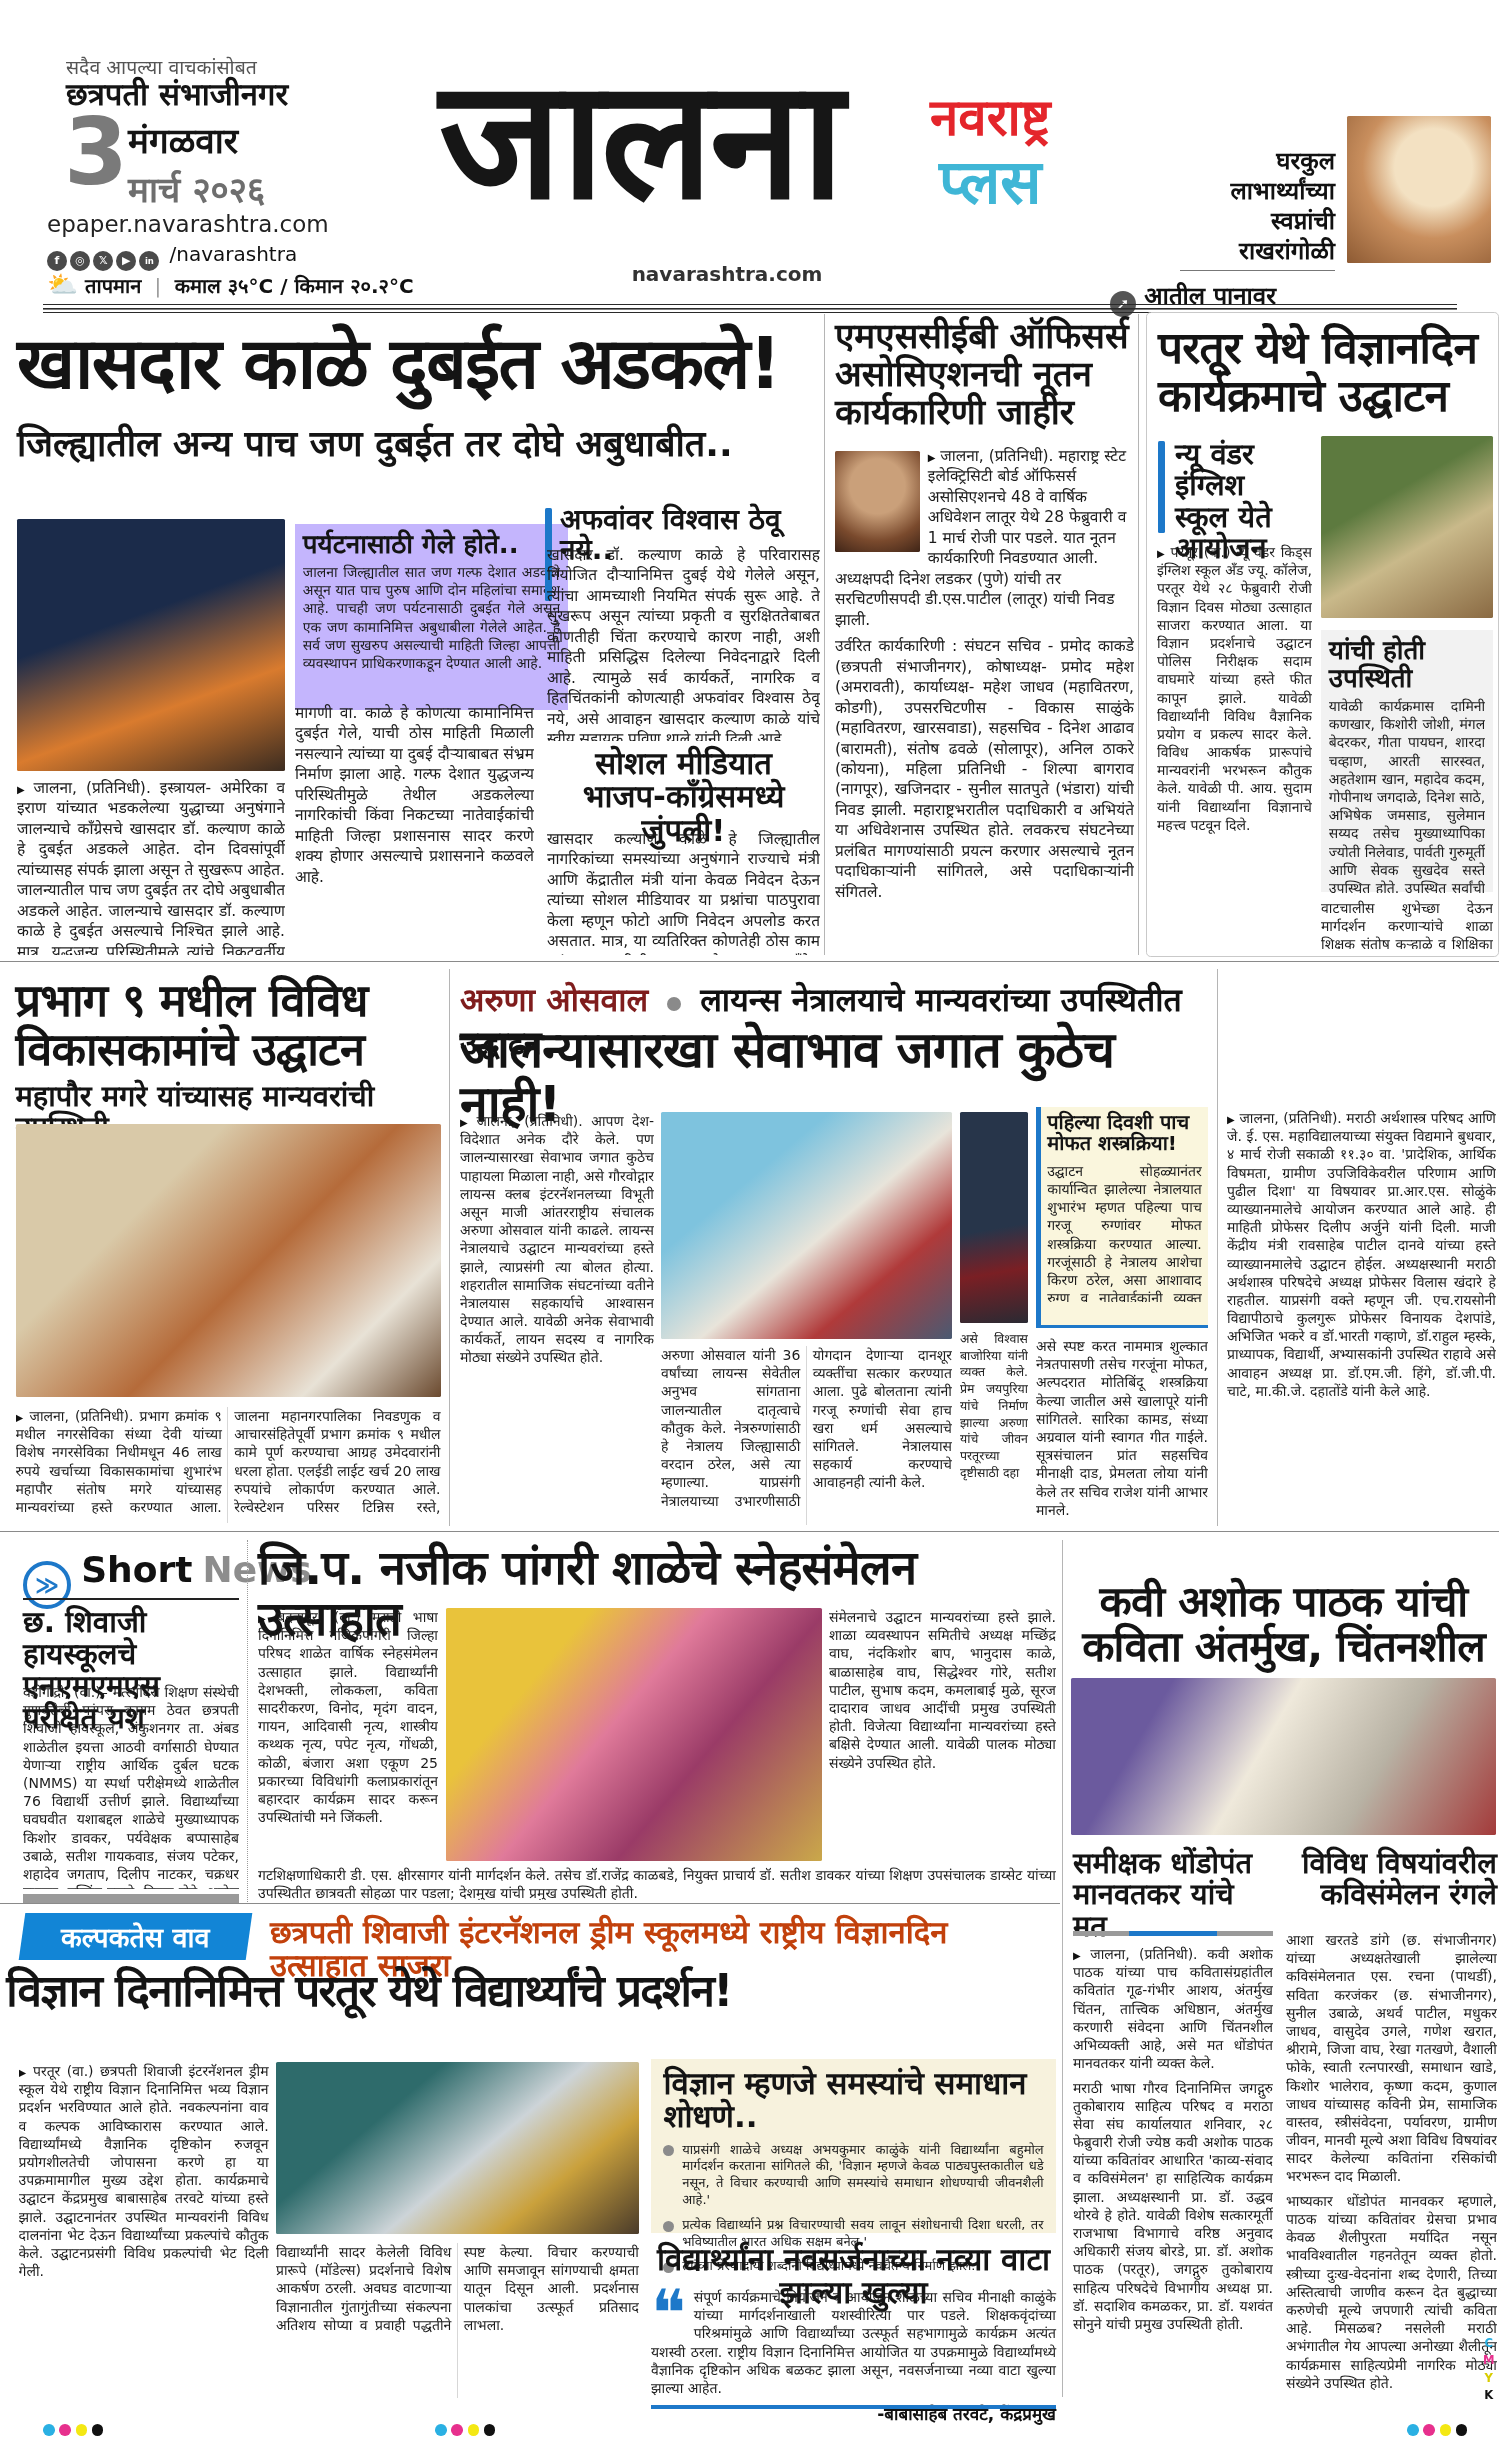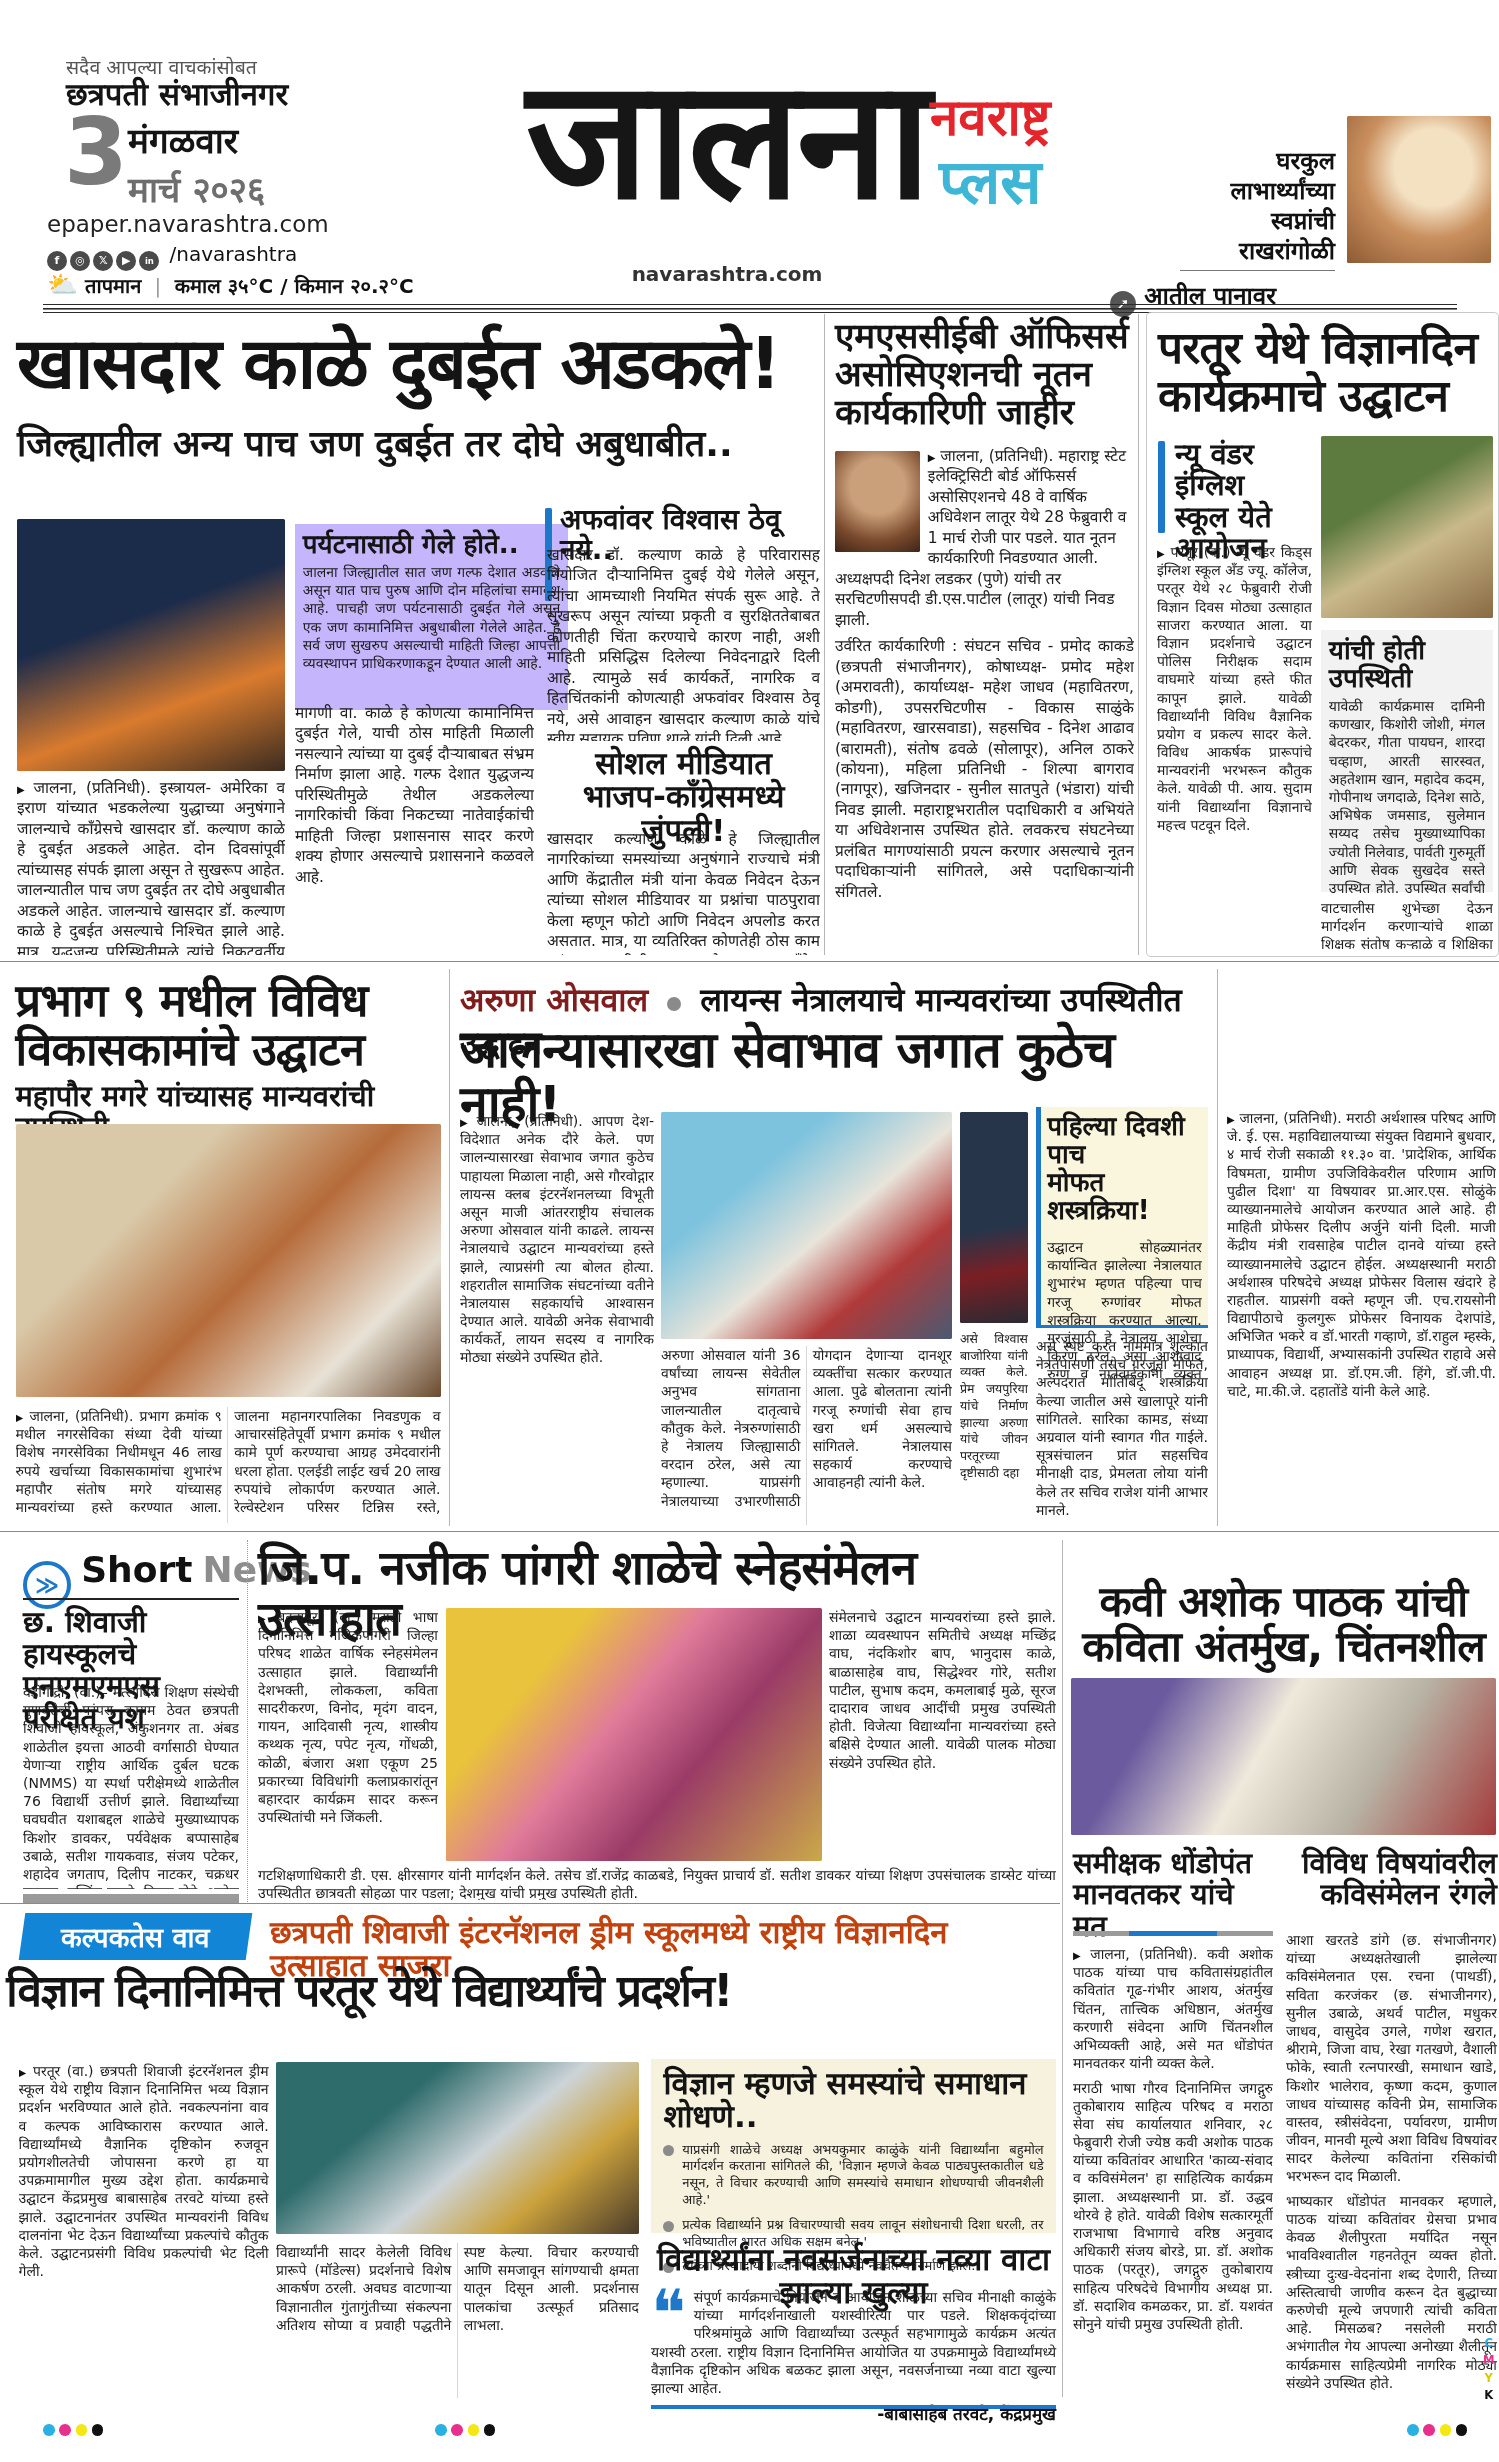--- a/index.html
+++ b/index.html
@@ -37,21 +37,21 @@
   <div class="abs" style="left:47px;top:242px">
     <span class="socico">f</span><span class="socico">◎</span><span class="socico">𝕏</span><span class="socico">▶</span><span class="socico" style="font-size:8.5px">in</span>
     <span style="font-size:20px;vertical-align:3.1px;margin-left:3.1px">/navarashtra</span>
   </div>
   <div class="abs" style="left:47px;top:270px;font-size:20px;font-weight:700">
     <span style="font-size:25px;color:#666">⛅</span>
     <span>तापमान</span>
     <span style="color:#999;font-weight:400">&nbsp;|&nbsp;</span>
     <span>कमाल ३५°C / किमान २०.२°C</span>
   </div>
-  <div class="abs" style="left:439px;top:37px;width:489px;text-align:right;font-size:165px;font-weight:900;color:#161616;line-height:1.25;letter-spacing:-3.1px">जालना</div>
+  <div class="abs" style="left:439px;top:37px;width:489px;text-align:left;font-size:165px;font-weight:900;color:#161616;line-height:1.25;letter-spacing:-3.1px">जालना</div>
   <div class="abs" style="left:930px;top:92px;font-size:51px;font-weight:900;color:#e4252b;line-height:1.0">नवराष्ट्र</div>
   <div class="abs" style="left:939px;top:151px;font-size:61px;font-weight:900;color:#3fb6d6;line-height:1.0">प्लस</div>
   <div class="abs" style="left:595px;top:262px;width:264px;text-align:center;font-size:20px;font-weight:700;color:#333">navarashtra.com</div>
   <div class="abs pre" style="left:1110px;top:146px;width:225px;text-align:right;font-size:24px;font-weight:700;line-height:1.25">घरकुल
 लाभार्थ्यांच्या
 स्वप्नांची
 राखरांगोळी</div>
   <div class="abs" style="left:1180px;top:270px;width:155px;border-top:1.6px solid #777"></div>
   <div class="abs" style="left:1110px;top:278px;width:225px;font-size:24px;font-weight:700">
     <span style="display:inline-flex;width:26px;height:26px;border-radius:50%;background:#555;color:#fff;align-items:center;justify-content:center;font-size:15.5px;vertical-align:-4.7px">➚</span>
@@ -114,21 +114,21 @@
     <span class="dot" style="background:#8a8a8a;width:14px;height:14px;margin:0 7.8px"></span>
     <span>लायन्स नेत्रालयाचे मान्यवरांच्या उपस्थितीत उद्घाटन</span>
   </div>
   <div class="abs hl" style="left:460px;top:1023px;width:749px;font-size:50px;letter-spacing:-0.8px">जालन्यासारखा सेवाभाव जगात कुठेच नाही!</div>
   <div class="abs sm" style="left:460px;top:1112px;width:194px;height:413px;overflow:hidden"><span class="tri">▶</span><span>जालना, (प्रतिनिधी). आपण देश- विदेशात अनेक दौरे केले. पण जालन्यासारखा सेवाभाव जगात कुठेच पाहायला मिळाला नाही, असे गौरवोद्गार लायन्स क्लब इंटरनॅशनलच्या विभूती असून माजी आंतरराष्ट्रीय संचालक अरुणा ओसवाल यांनी काढले. लायन्स नेत्रालयाचे उद्घाटन मान्यवरांच्या हस्ते झाले, त्याप्रसंगी त्या बोलत होत्या. शहरातील सामाजिक संघटनांच्या वतीने नेत्रालयास सहकार्याचे आश्वासन देण्यात आले. यावेळी अनेक सेवाभावी कार्यकर्ते, लायन सदस्य व नागरिक मोठ्या संख्येने उपस्थित होते.</span></div>
   <div class="ph" style="left:661px;top:1112px;width:291px;height:227px;background:linear-gradient(140deg,#7ec3de 0 30%,#e8e4da 55%,#b03a3a 75%,#4a5a72 100%)"></div>
   <div class="abs sm c2" style="left:661px;top:1346px;width:291px;height:179px;overflow:hidden">अरुणा ओसवाल यांनी 36 वर्षांच्या लायन्स सेवेतील अनुभव सांगताना जालन्यातील दातृत्वाचे कौतुक केले. नेत्ररुग्णांसाठी हे नेत्रालय जिल्ह्यासाठी वरदान ठरेल, असे त्या म्हणाल्या. याप्रसंगी नेत्रालयाच्या उभारणीसाठी योगदान देणाऱ्या दानशूर व्यक्तींचा सत्कार करण्यात आला. पुढे बोलताना त्यांनी गरजू रुग्णांची सेवा हाच खरा धर्म असल्याचे सांगितले. नेत्रालयास सहकार्य करण्याचे आवाहनही त्यांनी केले.</div>
   <div class="ph" style="left:960px;top:1112px;width:68px;height:211px;background:linear-gradient(170deg,#27354a 0 55%,#7a1f24 75%,#2a2a33 100%)"></div>
   <div class="abs" style="left:960px;top:1331px;width:68px;height:194px;overflow:hidden;font-size:12.4px;line-height:1.35;text-align:justify;color:#1c1c1c">असे विश्वास बाजोरिया यांनी व्यक्त केले. प्रेम जयपुरिया यांचे निर्माण झाल्या अरुणा यांचे जीवन परतूरच्या दृष्टीसाठी दहा</div>
   <div class="abs" style="left:1036px;top:1107px;width:172px;height:221px;background:#faf6dd;border-left:5.4px solid #1d78c9;border-bottom:3.1px solid #1d78c9;padding:4.7px 6.2px;box-sizing:border-box">
-    <div class="hl pre" style="font-size:26px;margin-bottom:14px">पहिल्या दिवशी पाच
+    <div class="hl pre" style="font-size:20px;margin-bottom:7px">पहिल्या दिवशी पाच
 मोफत शस्त्रक्रिया!</div>
     <div class="sm" style="height:140px;overflow:hidden">उद्घाटन सोहळ्यानंतर कार्यान्वित झालेल्या नेत्रालयात शुभारंभ म्हणत पहिल्या पाच गरजू रुग्णांवर मोफत शस्त्रक्रिया करण्यात आल्या. गरजूंसाठी हे नेत्रालय आशेचा किरण ठरेल, असा आशावाद रुग्ण व नातेवाईकांनी व्यक्त केला.</div>
   </div>
   <div class="abs sm" style="left:1036px;top:1337px;width:172px;height:188px;overflow:hidden">असे स्पष्ट करत नाममात्र शुल्कात नेत्रतपासणी तसेच गरजूंना मोफत, अल्पदरात मोतिबिंदू शस्त्रक्रिया केल्या जातील असे खालापूरे यांनी सांगितले. सारिका कामड, संध्या अग्रवाल यांनी स्वागत गीत गाईले. सूत्रसंचालन प्रांत सहसचिव मीनाक्षी दाड, प्रेमलता लोया यांनी केले तर सचिव राजेश यांनी आभार मानले.</div>
   <div class="vline" style="left:1217px;top:969px;height:557px"></div>
 
   <div class="abs sm" style="left:1227px;top:1109px;width:269px;height:416px;overflow:hidden"><span class="tri">▶</span><span>जालना, (प्रतिनिधी). मराठी अर्थशास्त्र परिषद आणि जे. ई. एस. महाविद्यालयाच्या संयुक्त विद्यमाने बुधवार, ४ मार्च रोजी सकाळी ११.३० वा. 'प्रादेशिक, आर्थिक विषमता, ग्रामीण उपजिविकेवरील परिणाम आणि पुढील दिशा' या विषयावर प्रा.आर.एस. सोळुंके व्याख्यानमालेचे आयोजन करण्यात आले आहे. ही माहिती प्रोफेसर दिलीप अर्जुने यांनी दिली. माजी केंद्रीय मंत्री रावसाहेब पाटील दानवे यांच्या हस्ते व्याख्यानमालेचे उद्घाटन होईल. अध्यक्षस्थानी मराठी अर्थशास्त्र परिषदेचे अध्यक्ष प्रोफेसर विलास खंदारे हे राहतील. याप्रसंगी वक्ते म्हणून जी. एच.रायसोनी विद्यापीठाचे कुलगुरू प्रोफेसर विनायक देशपांडे, अभिजित भकरे व डॉ.भारती गव्हाणे, डॉ.राहुल म्हस्के, प्राध्यापक, विद्यार्थी, अभ्यासकांनी उपस्थित राहावे असे आवाहन अध्यक्ष प्रा. डॉ.एम.जी. हिंगे, डॉ.जी.पी. चाटे, मा.की.जे. दहातोंडे यांनी केले आहे.</span></div>
 
   <div class="hline" style="left:0;top:1531px;width:1500px"></div>
 

